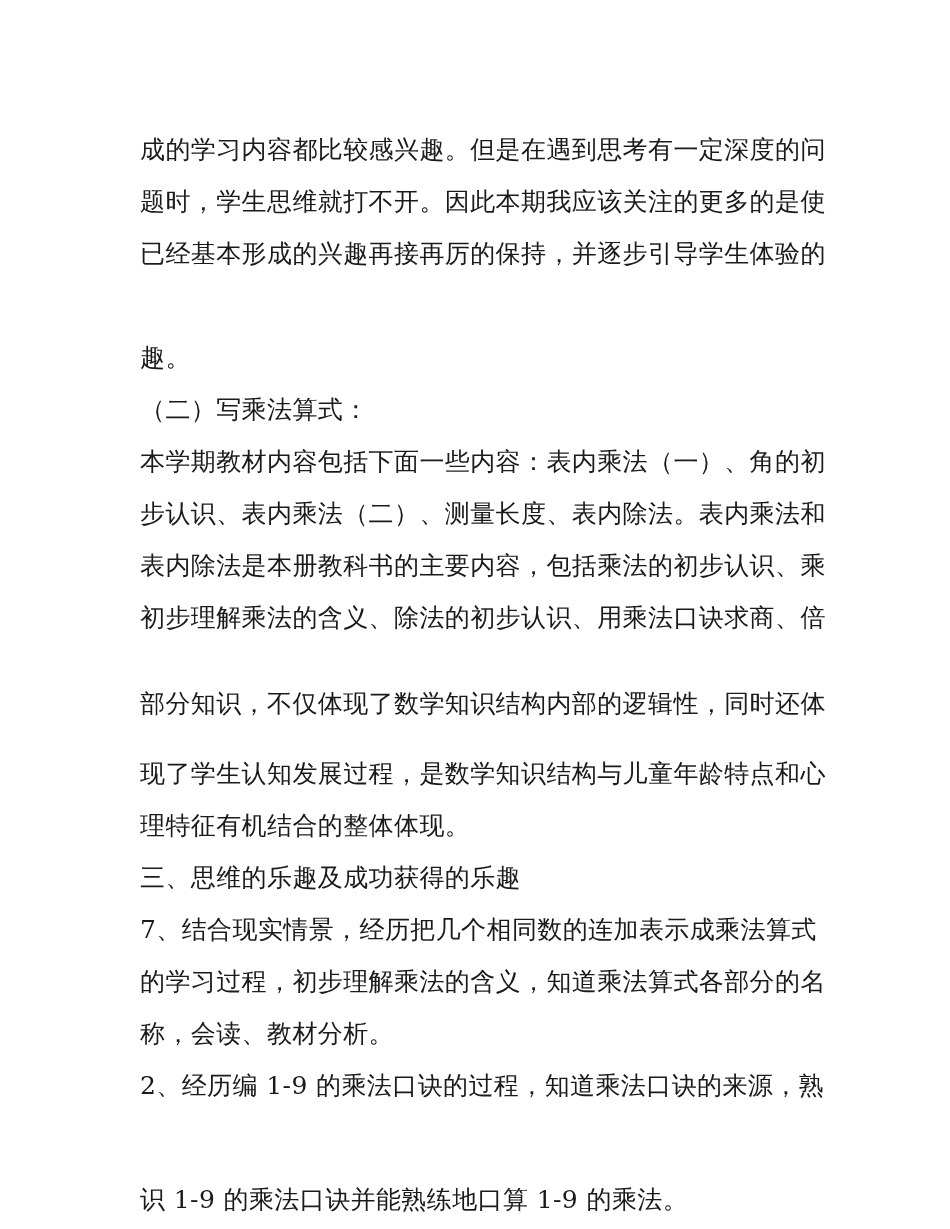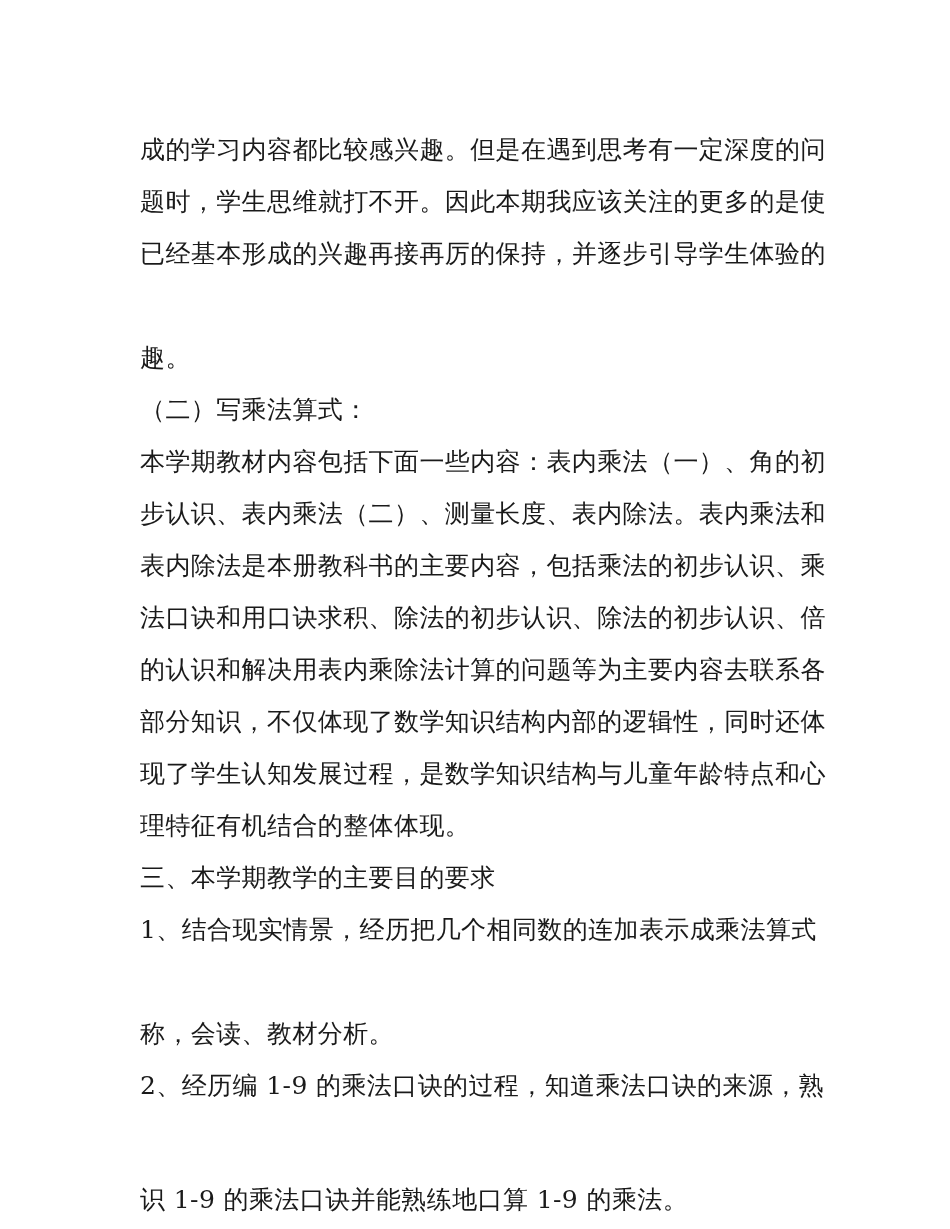--- a/index.html
+++ b/index.html
@@ -23,23 +23,23 @@
 
 <div class="page">
   <div class="line" style="top:135px">成的学习内容都比较感兴趣。但是在遇到思考有一定深度的问</div>
   <div class="line" style="top:239px">已经基本形成的兴趣再接再厉的保持，并逐步引导学生体验的</div>
   <div class="line" style="top:187px">题时，学生思维就打不开。因此本期我应该关注的更多的是使</div>
   <div class="line" style="top:343px">趣。</div>
   <div class="line" style="top:395px">（二）写乘法算式：</div>
   <div class="line" style="top:447px">本学期教材内容包括下面一些内容：表内乘法（一）、角的初</div>
   <div class="line" style="top:499px">步认识、表内乘法（二）、测量长度、表内除法。表内乘法和</div>
   <div class="line" style="top:551px">表内除法是本册教科书的主要内容，包括乘法的初步认识、乘</div>
-  <div class="line" style="top:603px">法口诀和用口诀求积、除法的初步认识、除法的初步认识、倍</div>
-  <div class="line" style="top:655px">的认识和解决用表内乘除法计算的问题等为主要内容去联系各</div>
-  <div class="line" style="top:707px">部分知识，不仅体现了数学知识结构内部的逻辑性，同时还体</div>
+  <div class="line" style="top:603px">初步理解乘法的含义、除法的初步认识、用乘法口诀求商、倍</div>
+  <div class="line" style="top:689px">部分知识，不仅体现了数学知识结构内部的逻辑性，同时还体</div>
   <div class="line" style="top:759px">现了学生认知发展过程，是数学知识结构与儿童年龄特点和心</div>
   <div class="line" style="top:811px">理特征有机结合的整体体现。</div>
-  <div class="line" style="top:863px">三、本学期教学的主要目的要求</div>
-  <div class="line" style="top:915px">1、结合现实情景，经历把几个相同数的连加表示成乘法算式</div>
+  <div class="line" style="top:863px">三、思维的乐趣及成功获得的乐趣</div>
+  <div class="line" style="top:915px">7、结合现实情景，经历把几个相同数的连加表示成乘法算式</div>
+  <div class="line" style="top:967px">的学习过程，初步理解乘法的含义，知道乘法算式各部分的名</div>
   <div class="line" style="top:1019px">称，会读、教材分析。</div>
   <div class="line" style="top:1071px">2、经历编 1-9 的乘法口诀的过程，知道乘法口诀的来源，熟</div>
   <div class="line" style="top:1185px">识 1-9 的乘法口诀并能熟练地口算 1-9 的乘法。</div>
 </div>
 
 </body></html>

